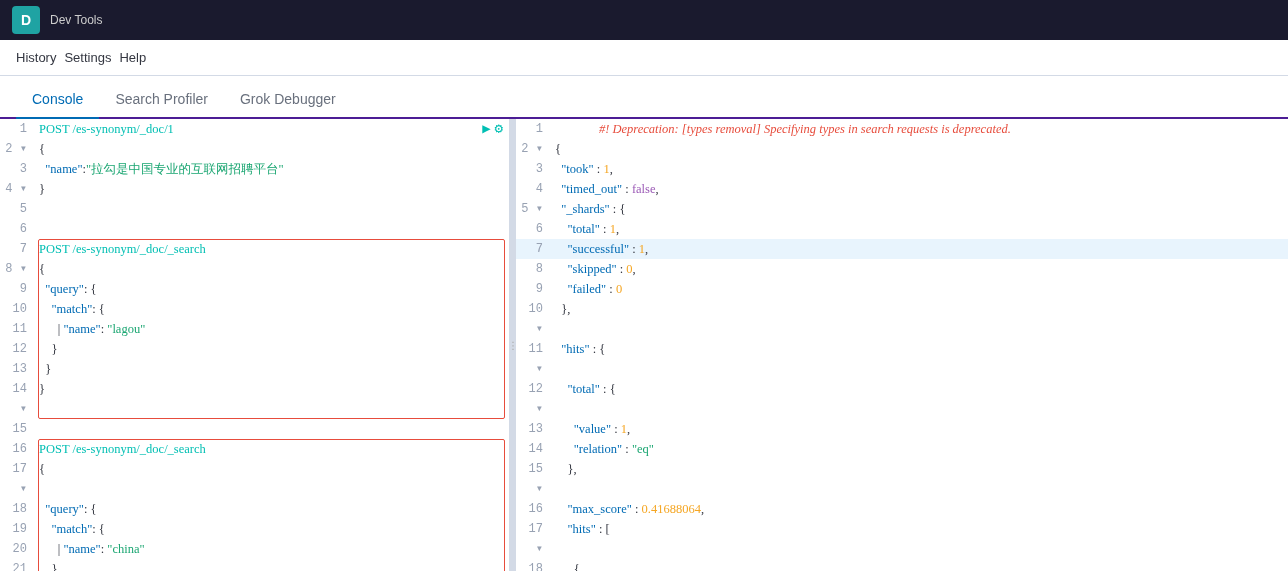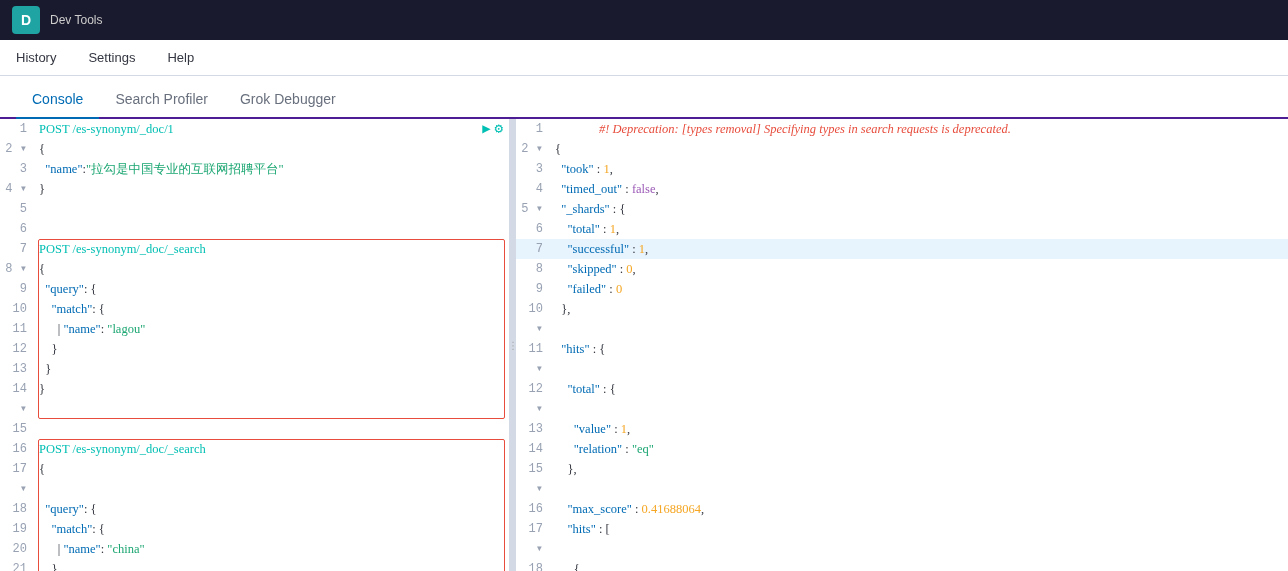--- a/index.html
+++ b/index.html
@@ -27,21 +27,21 @@
     }
 
     
     .nav-bar {
       height: 36px;
       background: #fff;
       border-bottom: 1px solid #d3dae6;
       display: flex;
       align-items: center;
       padding: 0 16px;
-      gap: 32px;
+      gap: 8px;
     }
     .nav-item {
       font-size: 13px;
       color: #343741;
       cursor: pointer;
       padding: 8px 0;
       text-decoration: none;
     }
 
     

